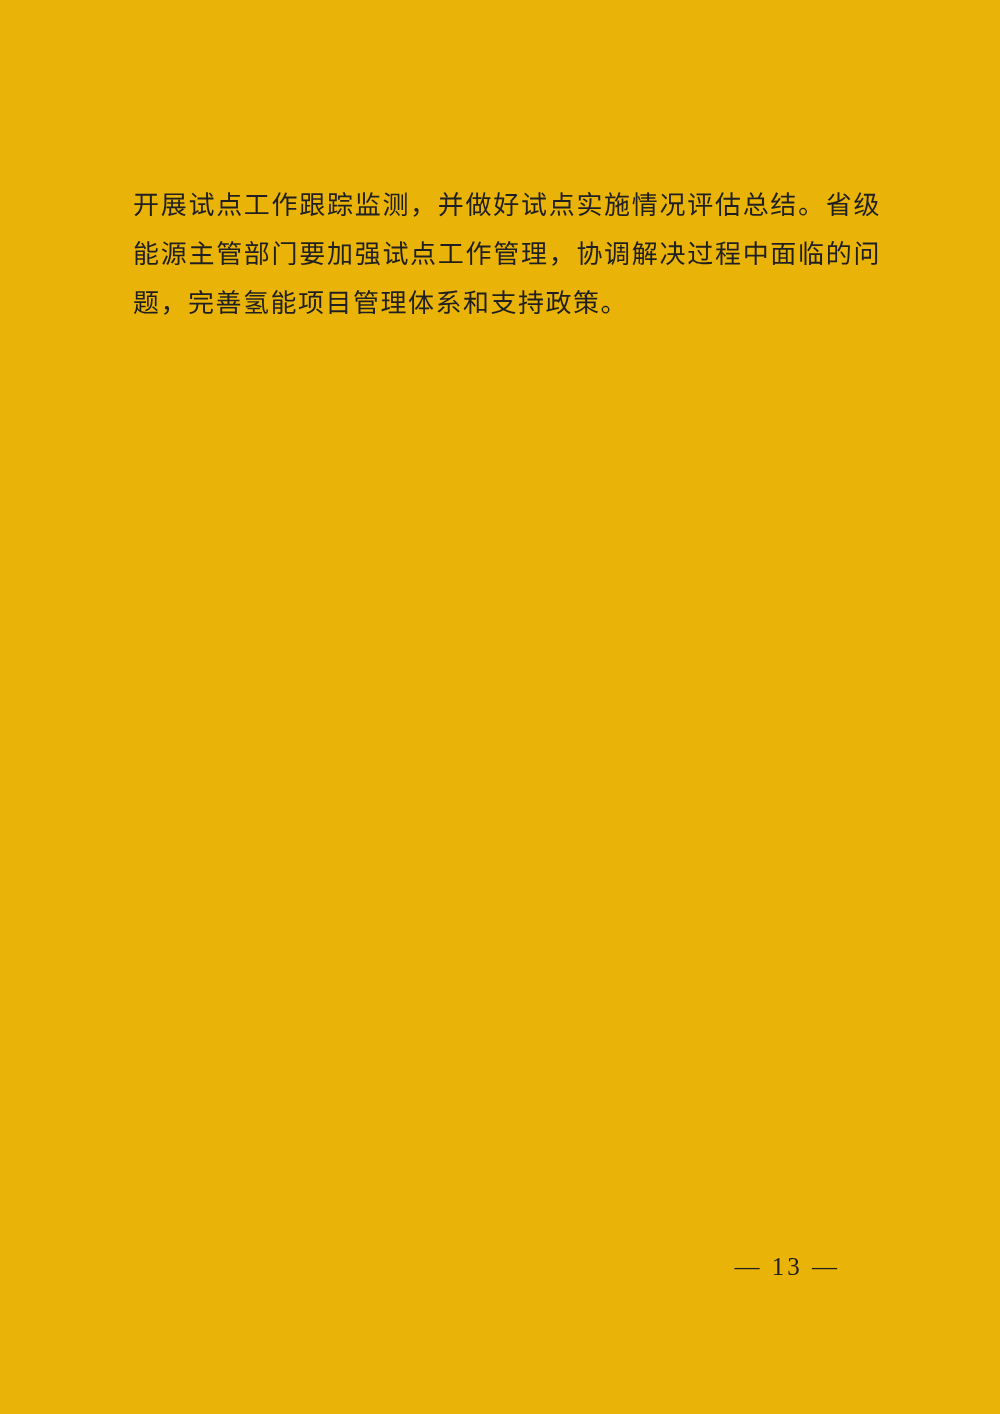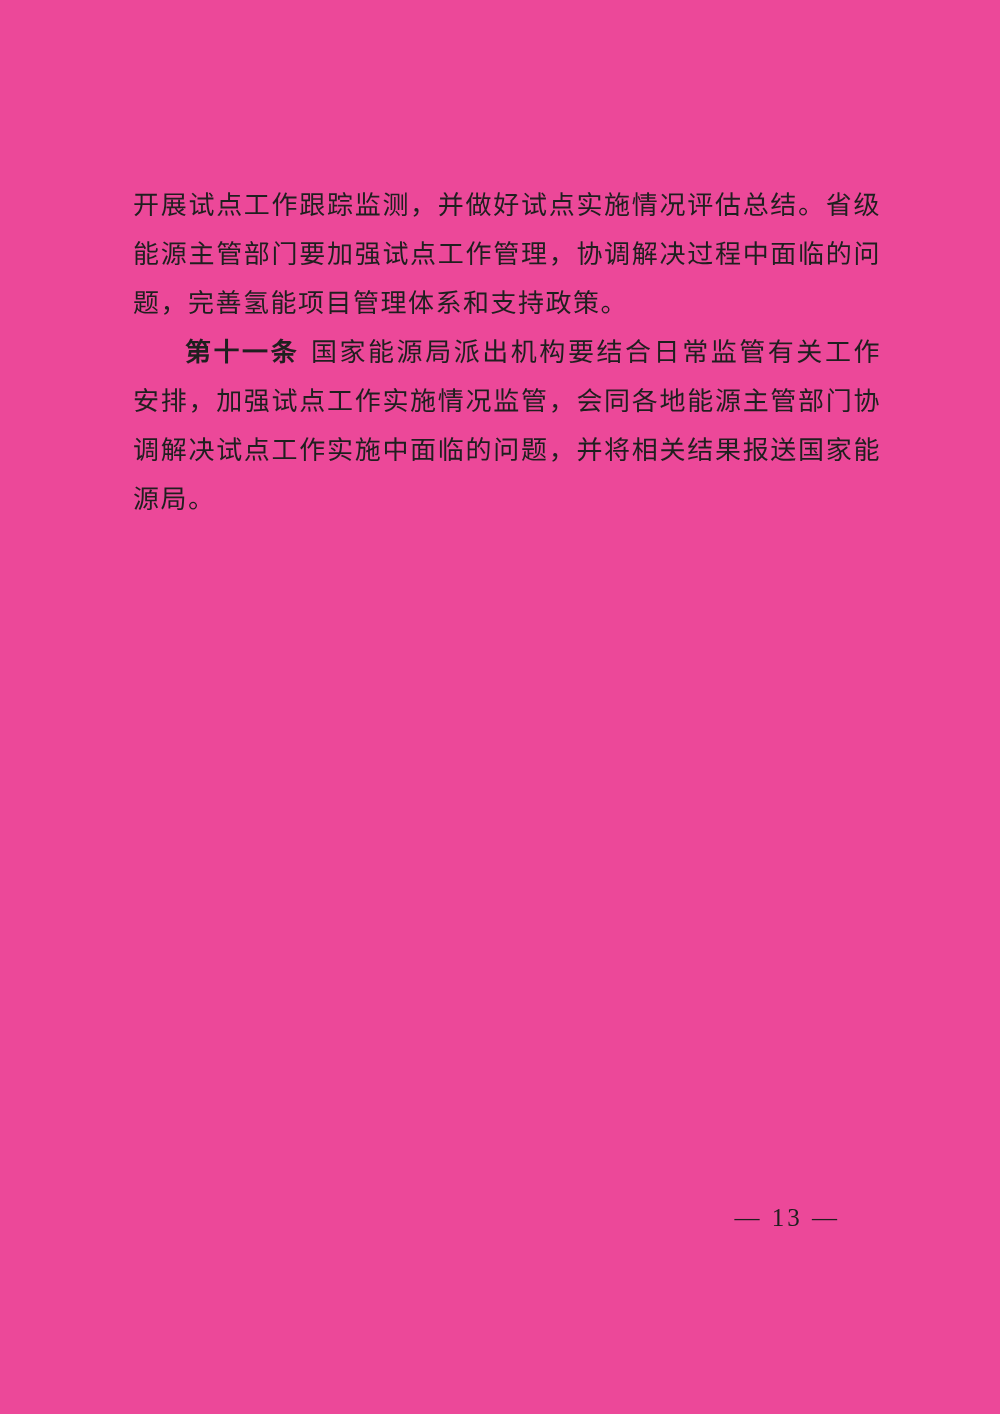--- a/index.html
+++ b/index.html
@@ -5,21 +5,21 @@
   html, body {
     margin: 0;
     padding: 0;
     background: #e8e8e8;
   }
   .page {
     position: relative;
     width: 1000px;
     height: 1414px;
     margin: 0 auto;
-    background: #ec4899;
+    background: #eab308;
     color: #1f1f1f;
     font-family: "Liberation Serif", "DejaVu Serif", serif;
     overflow: hidden;
     text-decoration: underline;
   }
   .content {
     position: absolute;
     left: 133px;
     top: 181px;
     width: 748px;
@@ -34,38 +34,37 @@
   }
   .para.indent {
     text-indent: 2em;
   }
   .article-label {
     font-weight: 700;
     margin-right: 0.45em;
   }
   .page-number {
     position: absolute;
-    top: 1204px;
+    top: 1253px;
     right: 160px;
     font-size: 25px;
     letter-spacing: 3px;
     color: #1f1f1f;
   }
 </style>
 </head>
 <body>
 
 <div class="page">
 
   <div class="content">
 
     <p class="para"><span>开展试点工作跟踪监测，并做好试点实施情况评估总结。省级能源主管部门要加强试点工作管理，协调解决过程中面临的问题，完善氢能项目管理体系和支持政策。</span></p>
 
 
-    <p class="para indent"><span class="article-label">第十一条</span><span>国家能源局派出机构要结合日常监管有关工作安排，加强试点工作实施情况监管，会同各地能源主管部门协调解决试点工作实施中面临的问题，并将相关结果报送国家能源局。</span></p>
 
 
 
 
   </div>
 
   <div class="page-number">— 13 —</div>
 
 </div>
 

